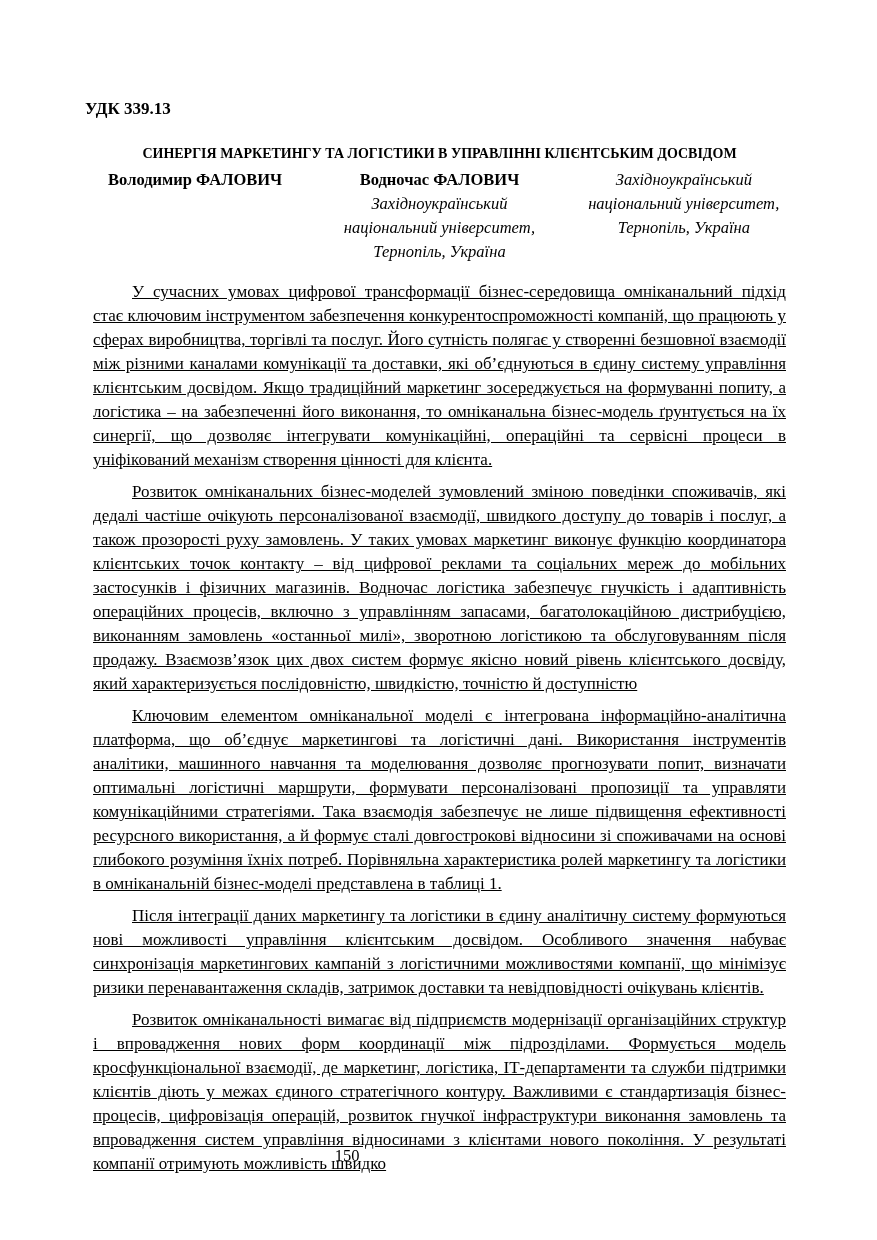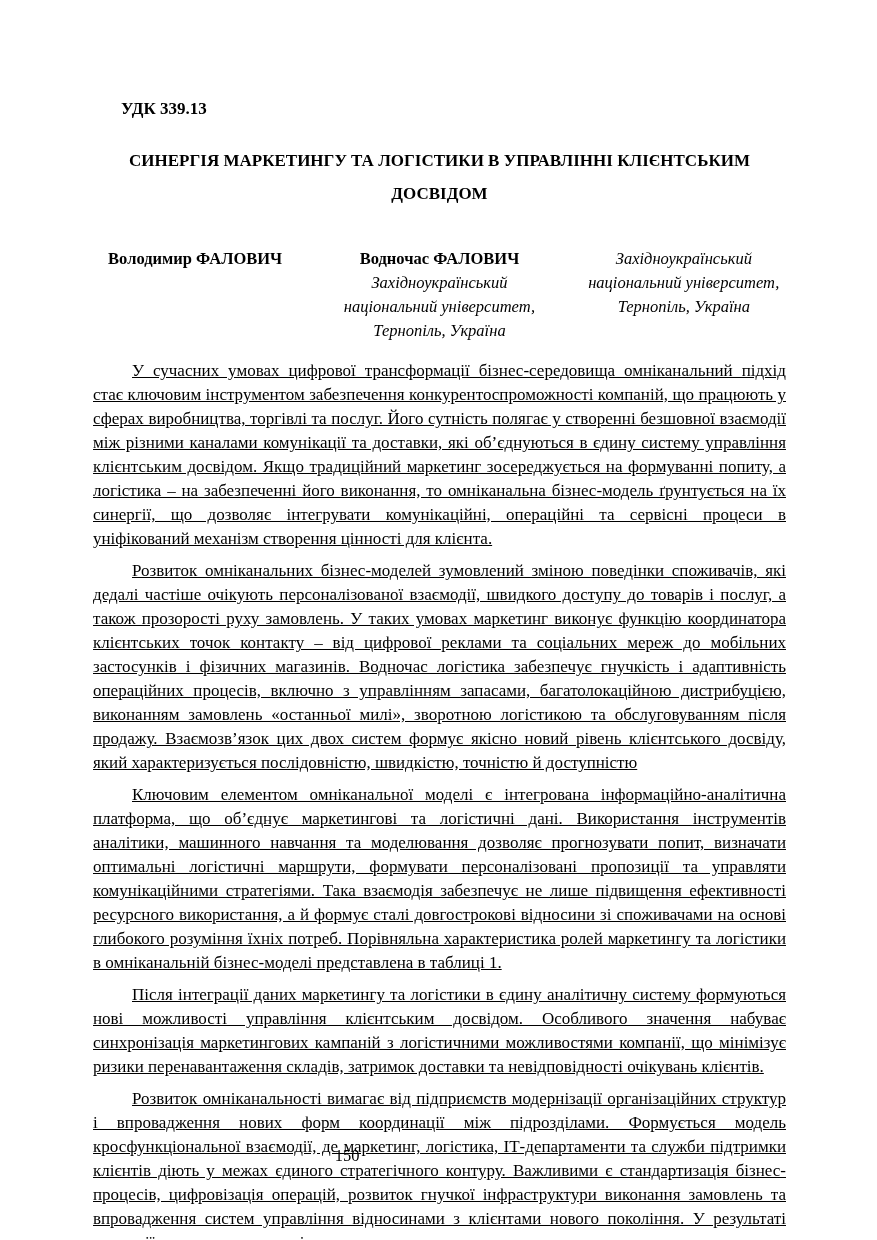--- a/index.html
+++ b/index.html
@@ -21,31 +21,30 @@
     position: absolute;
     left: 85px;
     top: 98px;
     width: 709px;
   }
   .udc {
     font-weight: bold;
     font-size: 17px;
     line-height: 22px;
     text-align: left;
-    margin-left: 36px;
   }
   .title {
     margin-top: 24px;
     font-weight: bold;
-    font-size: 17px;
-    line-height: 33px;
+    font-size: 14px;
+    line-height: 19px;
     text-align: center;
   }
   .authors {
-    margin-top: 37px;
+    margin-top: 5px;
     display: grid;
     grid-template-columns: 1fr 1fr 1fr;
     column-gap: 24px;
   }
   .author {
     text-align: center;
   }
   .author-name {
     font-weight: bold;
     font-size: 16.5px;

